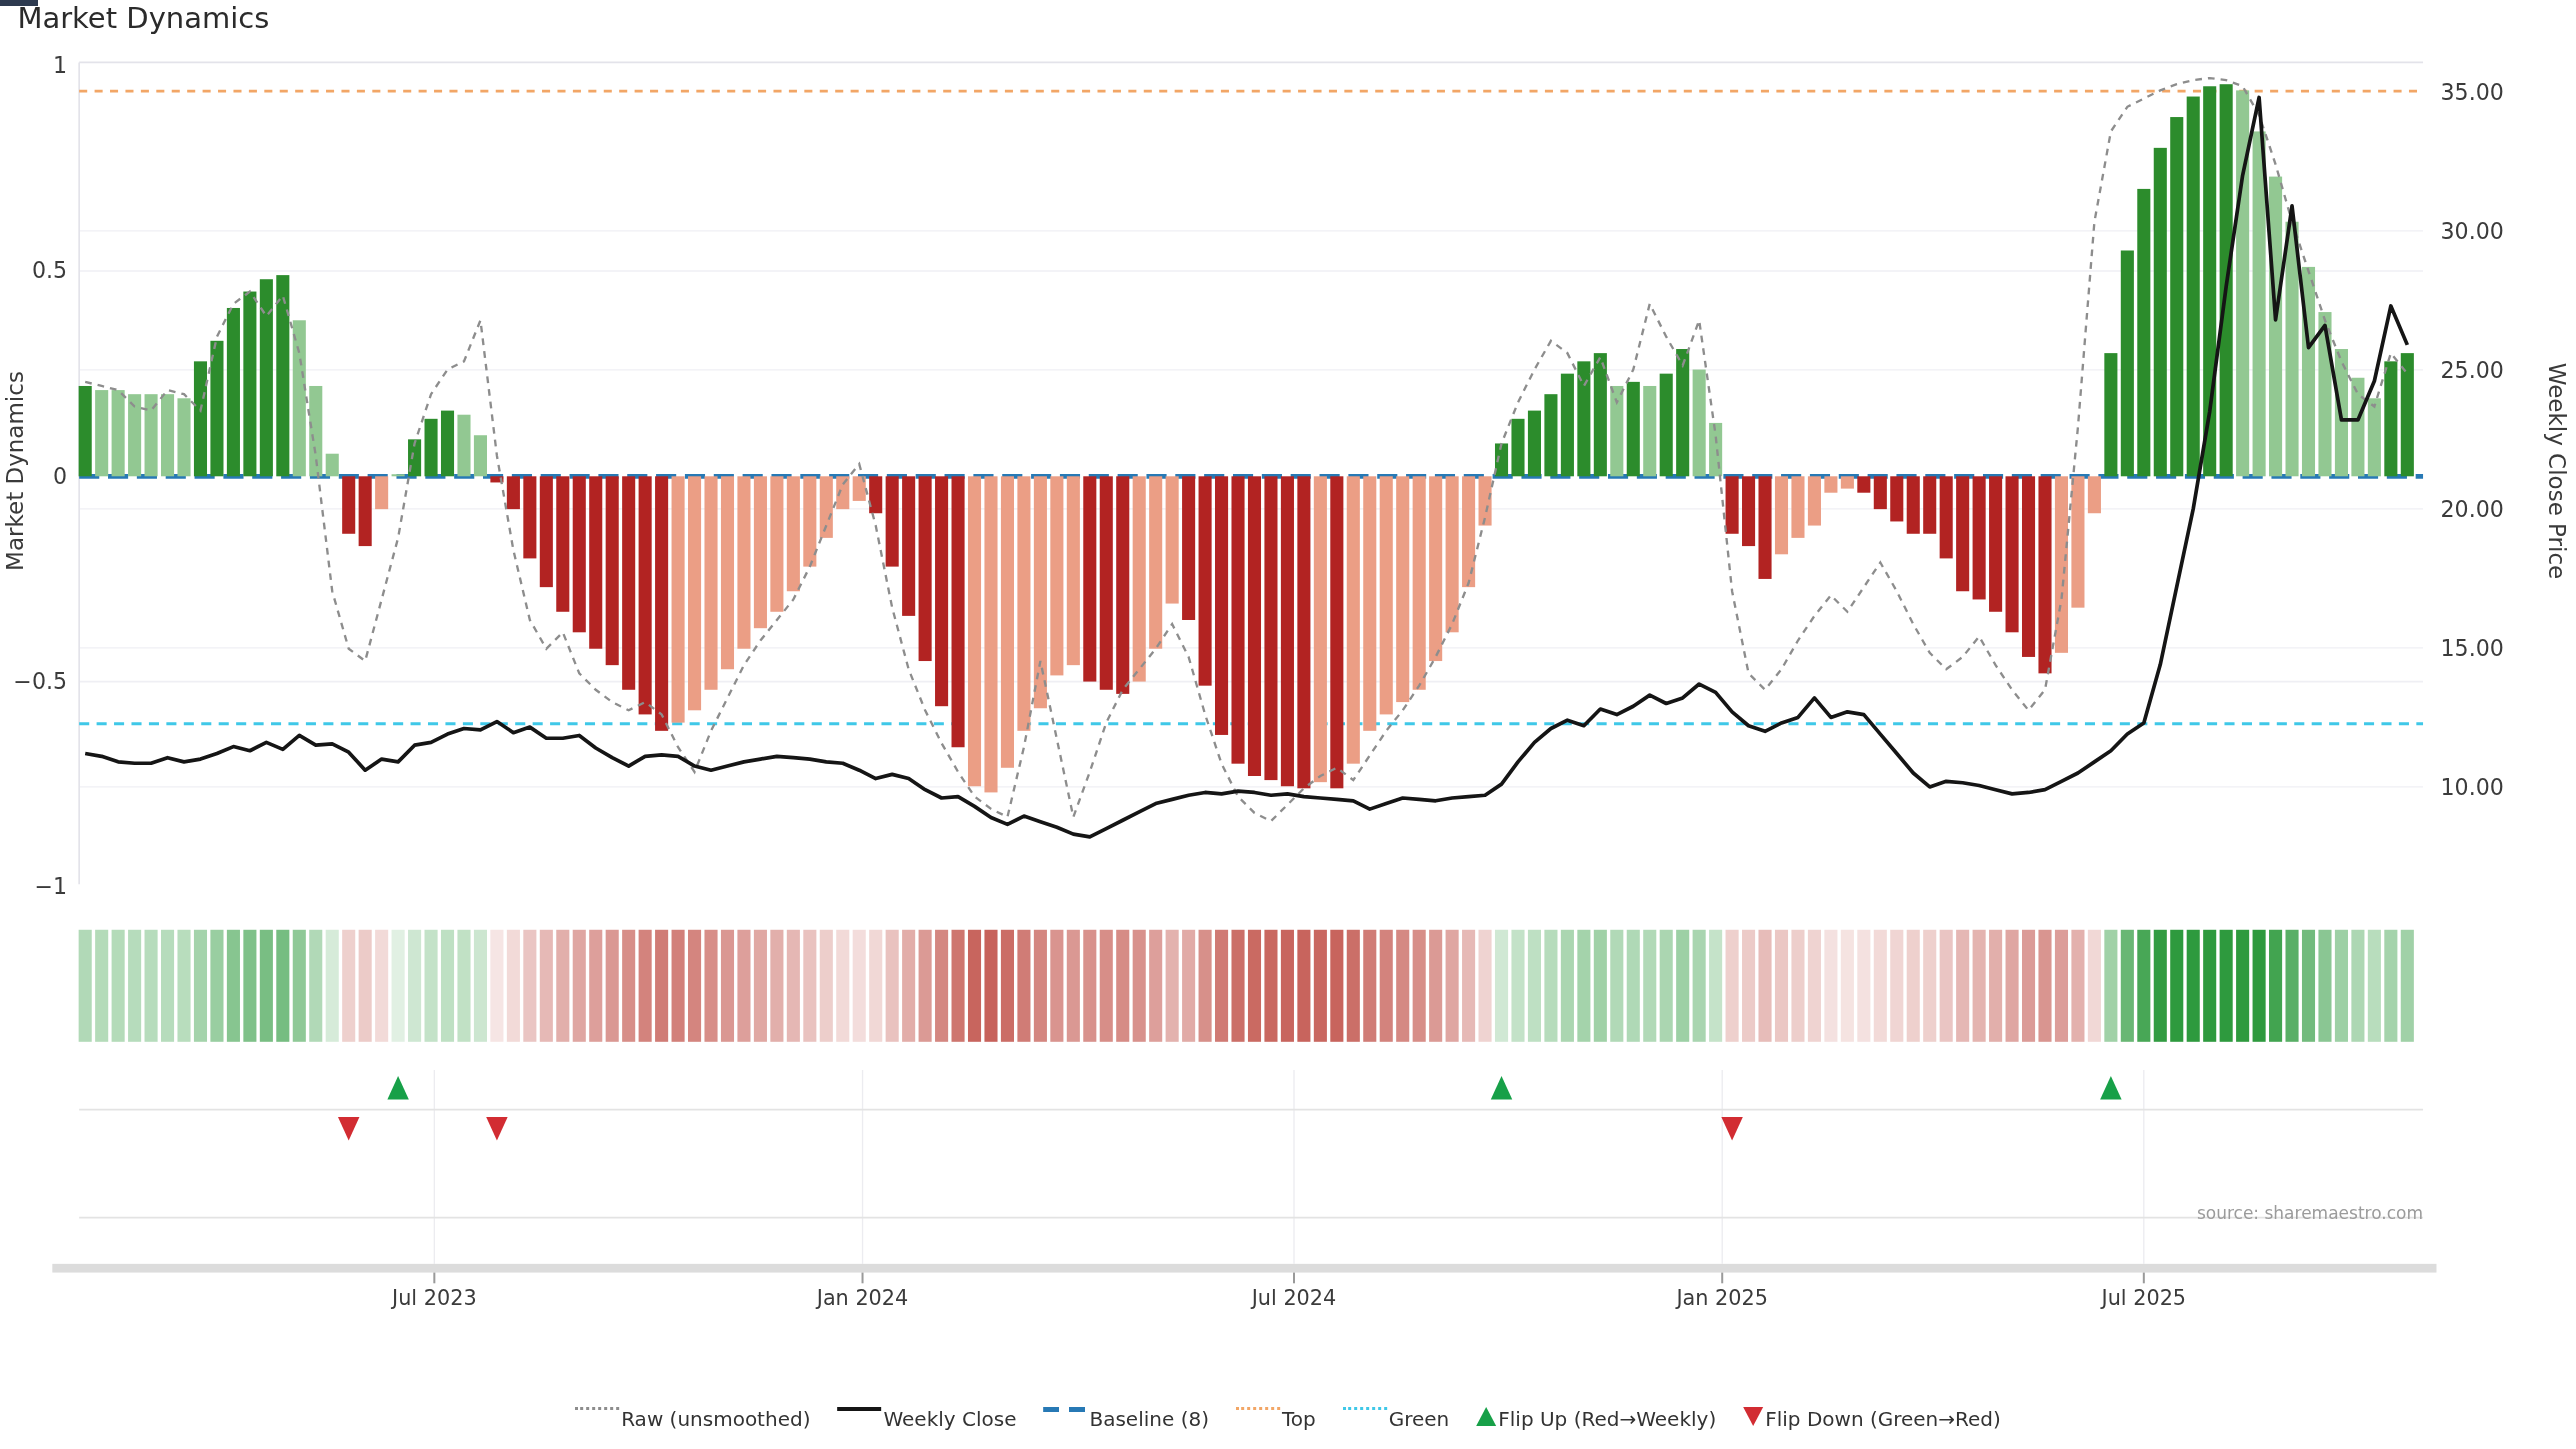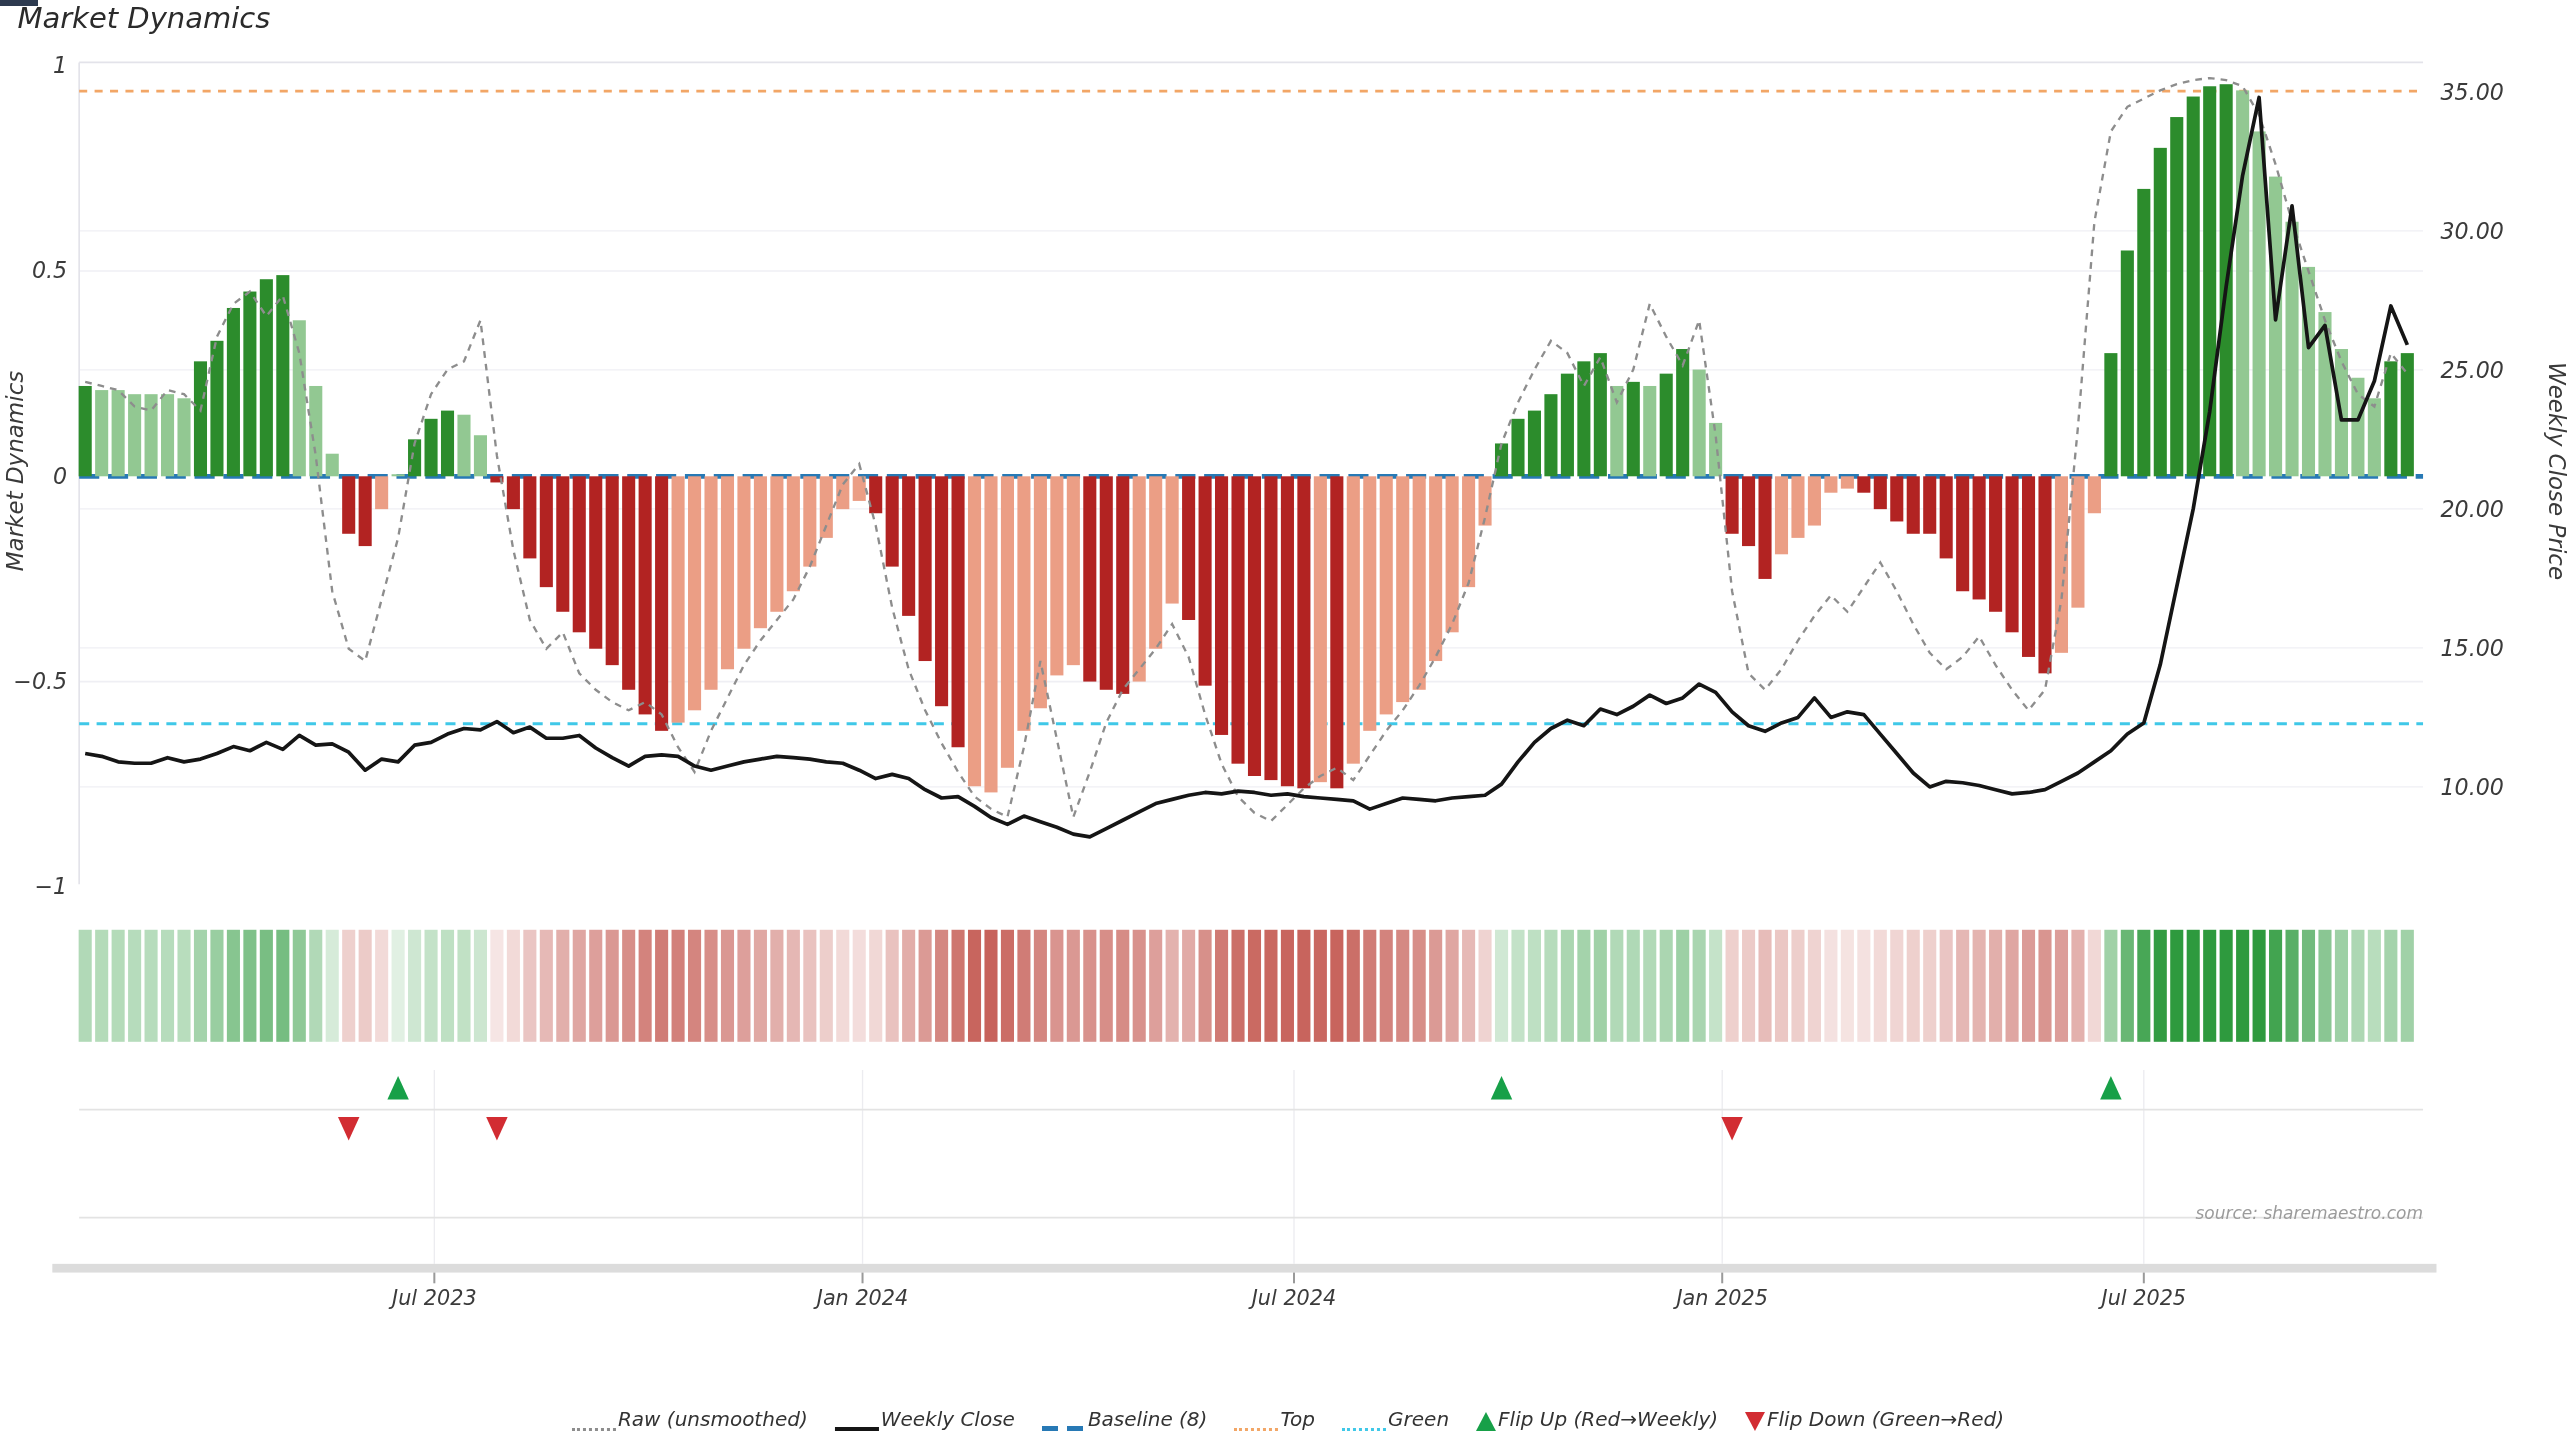--- a/index.html
+++ b/index.html
@@ -1,27 +1,27 @@
 <!DOCTYPE html>
 <html style="font-size:10.7px"><head>
 <meta charset="utf-8">
 <style>
   html,body{margin:0;padding:0;background:#fff;}
   #app{position:relative;width:2576px;height:1449px;background:#ffffff;overflow:hidden;
-       font-family:"DejaVu Sans", sans-serif;color:#262626;font-style:italic;}
+       font-family:"DejaVu Sans", sans-serif;color:#262626;}
   #corner-artifact{position:absolute;left:0;top:0;width:38px;height:6px;background:#2d3a4f;}
   #page-title{position:absolute;left:17.4px;top:1.3px;font-size:29px;font-weight:400;color:#2b2b2b;}
   .vtitle{position:absolute;width:470px;text-align:center;font-size:23px;color:#3a3a3a;white-space:nowrap;}
   #left-axis-title{left:-220px;top:458px;transform:rotate(-90deg);}
   #right-axis-title{left:2322px;top:458px;transform:rotate(90deg);}
   #chart-svg{position:absolute;left:0;top:0;}
   #source-note{position:absolute;right:153px;top:1203px;font-size:17px;color:#9b9b9b;}
   #legend{position:absolute;left:50%;top:1407px;transform:translateX(-50%);
           display:flex;align-items:center;gap:27px;white-space:nowrap;}
-  .legend-item{display:flex;align-items:flex-end;gap:2px;}
+  .legend-item{display:flex;align-items:flex-start;gap:2px;}
   .legend-label{font-size:20px;color:#333;}
   .sw{display:inline-block;}
   .sw-dotted{width:44px;height:0;border-top:3.4px dotted currentColor;}
   .sw-solid{width:44px;height:4px;background:currentColor;}
   .sw-dashed{width:44px;height:4.7px;background:repeating-linear-gradient(90deg,currentColor 0 16px,transparent 16px 25.5px);}
   .sw-tri-up{width:0;height:0;border-left:10px solid transparent;border-right:10px solid transparent;
              border-bottom:19px solid currentColor;}
   .sw-tri-down{width:0;height:0;border-left:10px solid transparent;border-right:10px solid transparent;
              border-top:19px solid currentColor;}
 </style>

